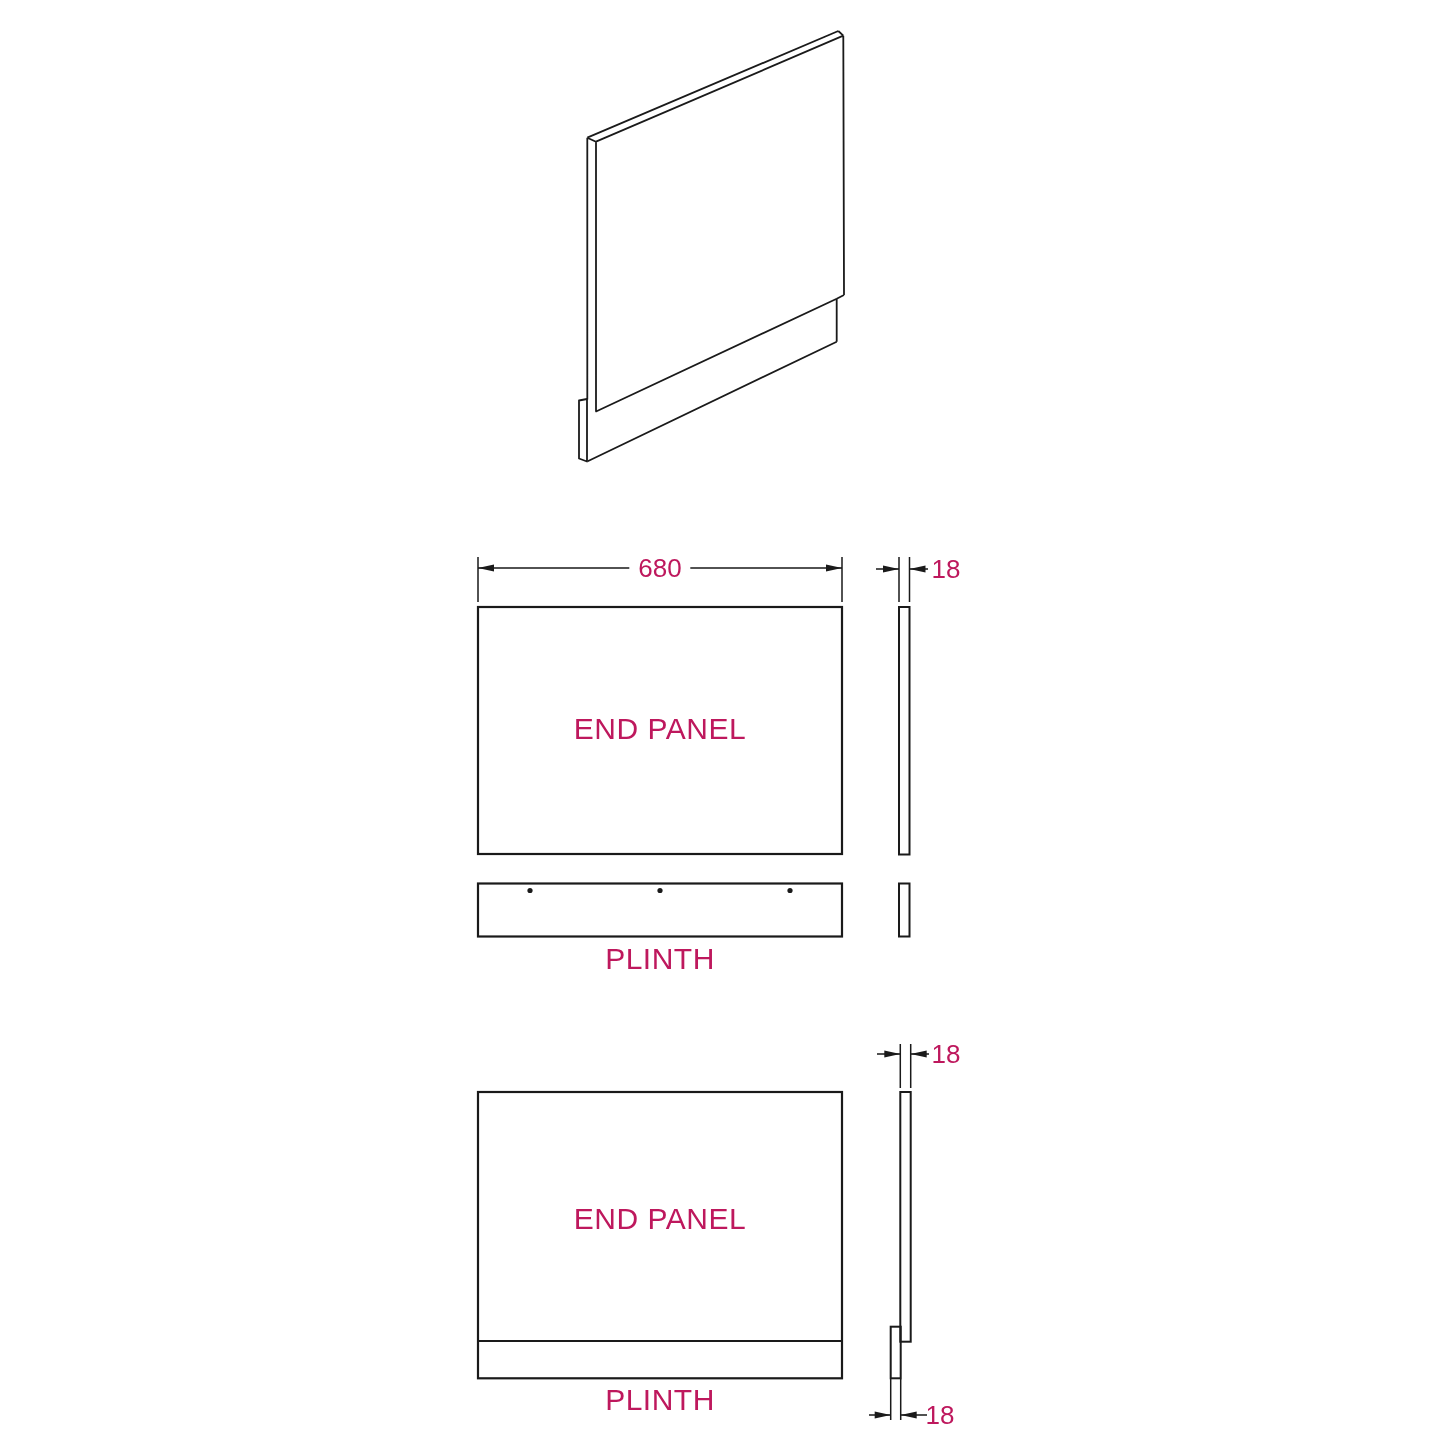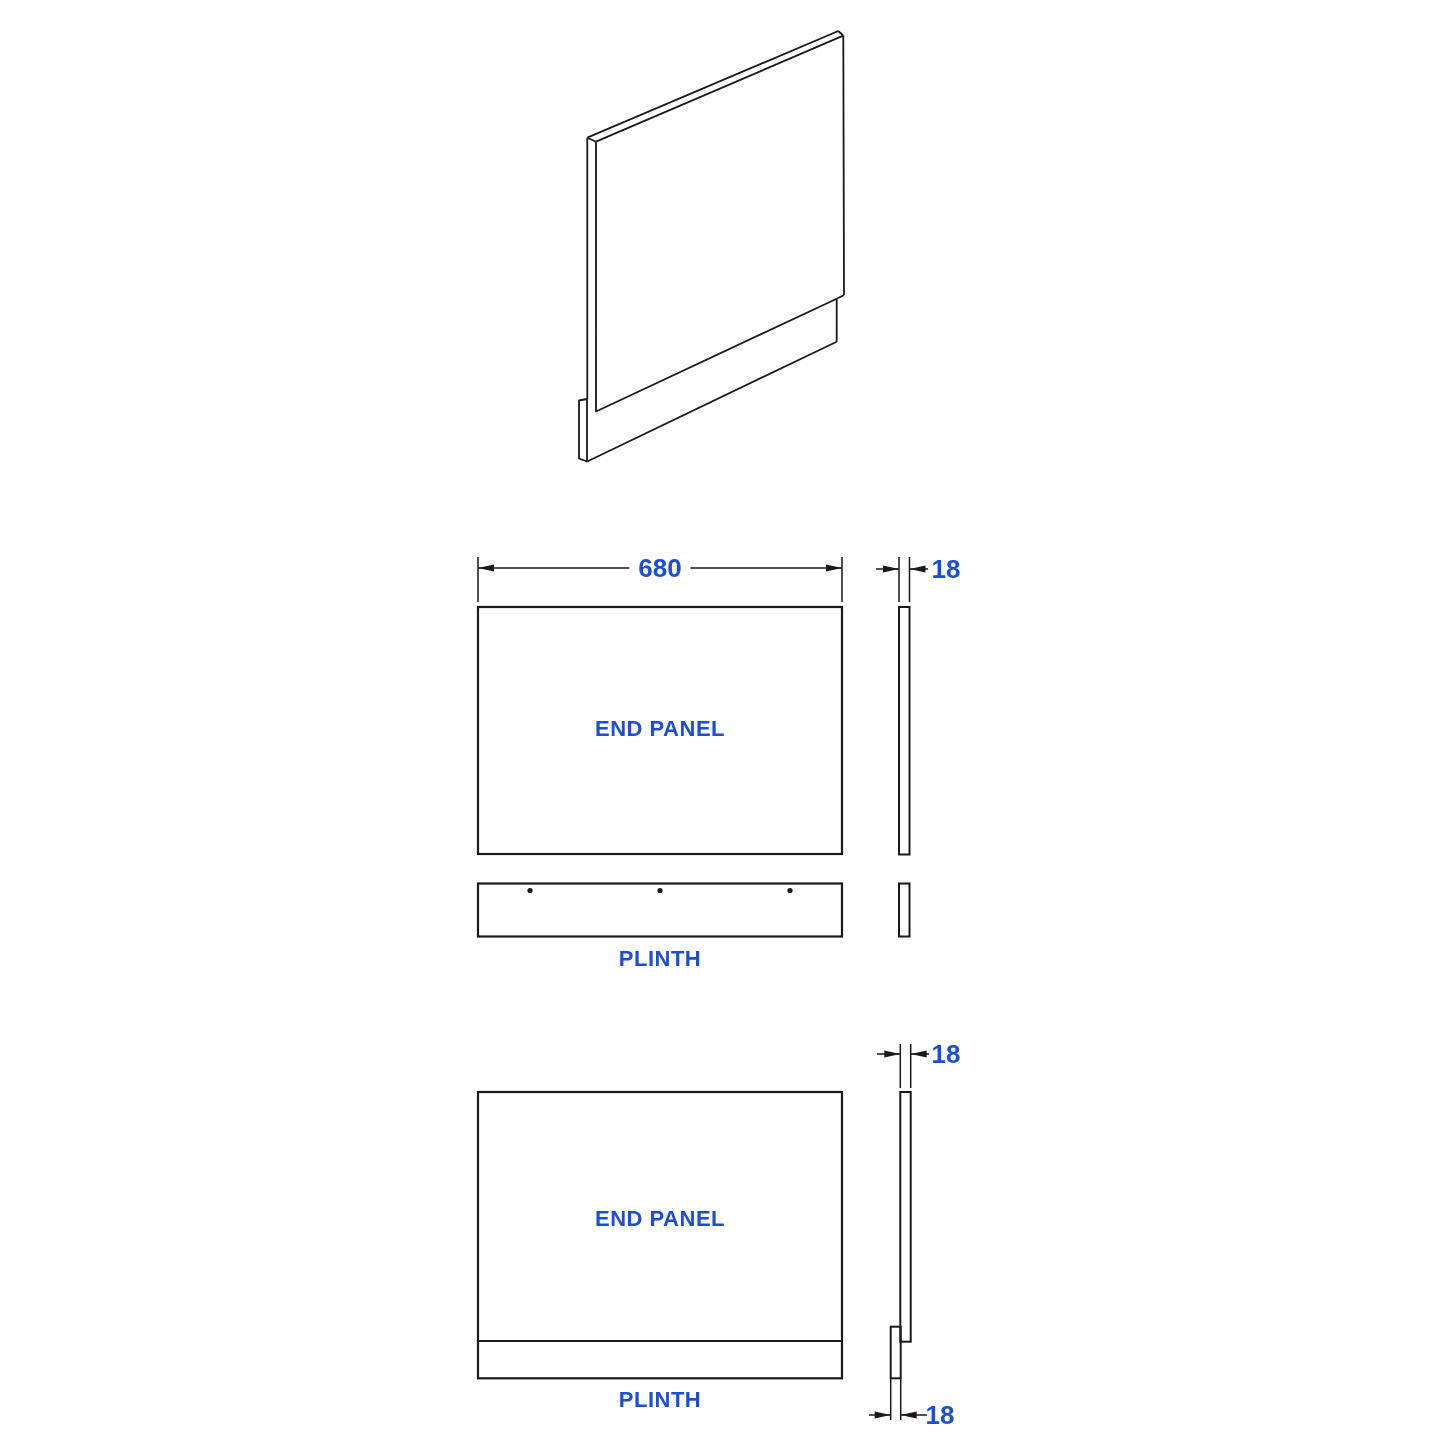--- a/index.html
+++ b/index.html
@@ -7,26 +7,26 @@
     position:relative;
     width:1445px;height:1445px;
     background:#ffffff;
     font-family:"Liberation Sans", sans-serif;
     overflow:hidden;
   }
   #linework{position:absolute;left:0;top:0;}
   .lbl{
     position:absolute;
     transform:translate(-50%,-50%);
-    color:#1d4ed8;
-    font-weight:bold;
+    color:#be185d;
+    font-weight:normal;
     white-space:nowrap;
     letter-spacing:0.5px;
   }
-  .lbl.big{font-size:22px;}
+  .lbl.big{font-size:30px;}
   .lbl.dim{font-size:26px;letter-spacing:0px;}
   .lbl.onLine{background:#ffffff;padding:0 9px;}
 </style>
 </head>
 <body>
 
 <div id="canvas">
 
   <svg id="linework" width="1445" height="1445" viewBox="0 0 1445 1445">
 

